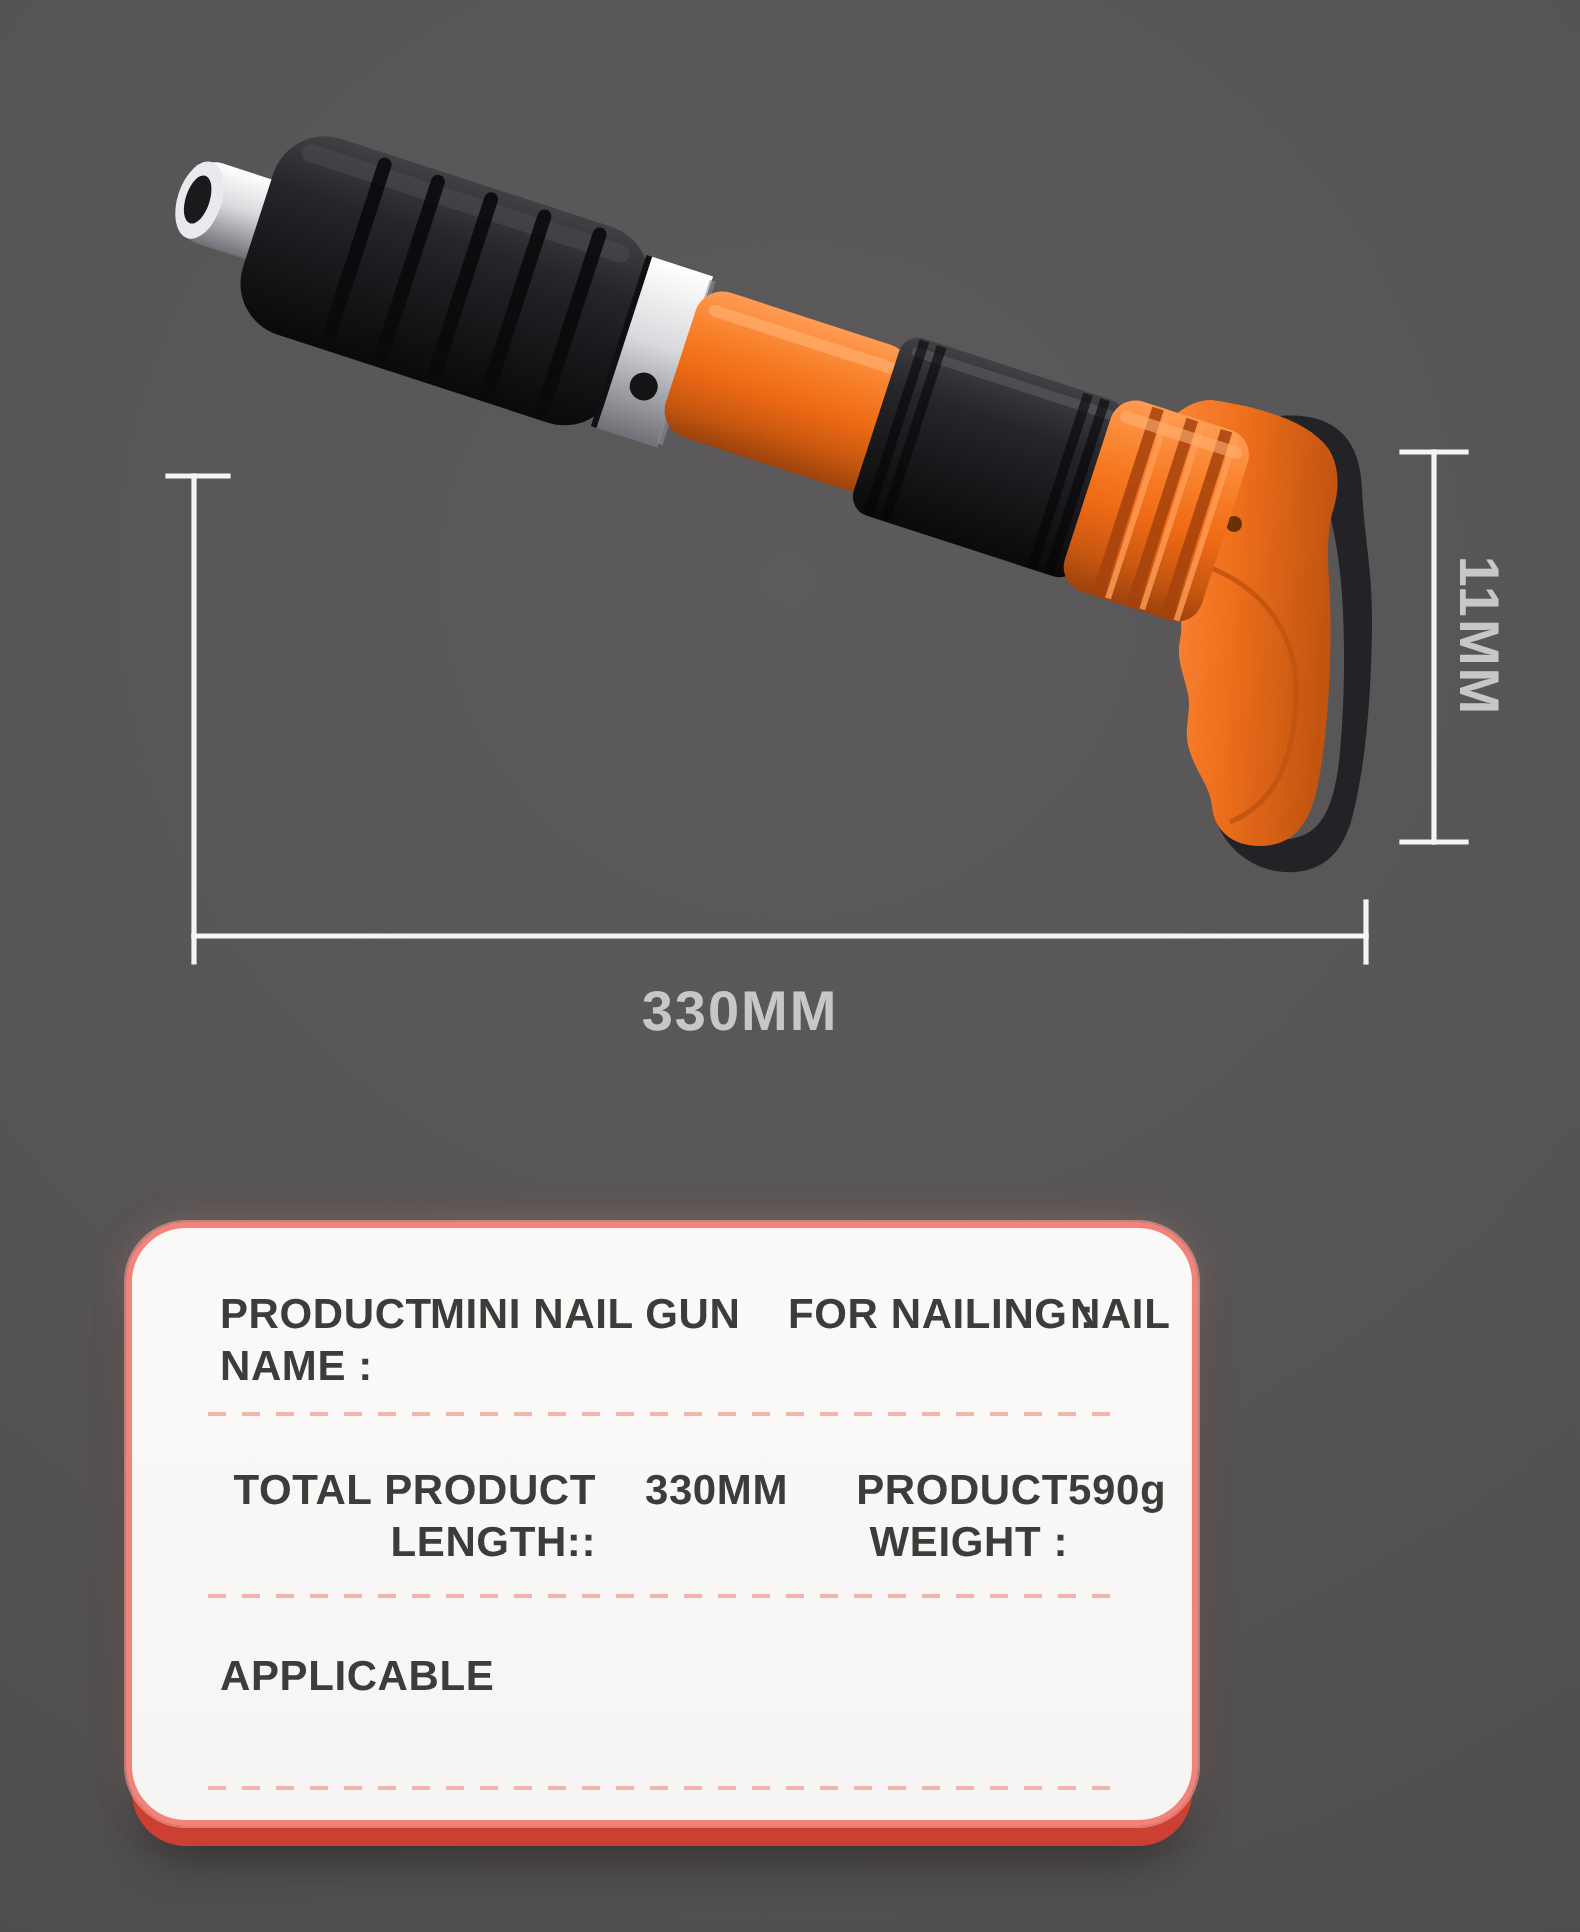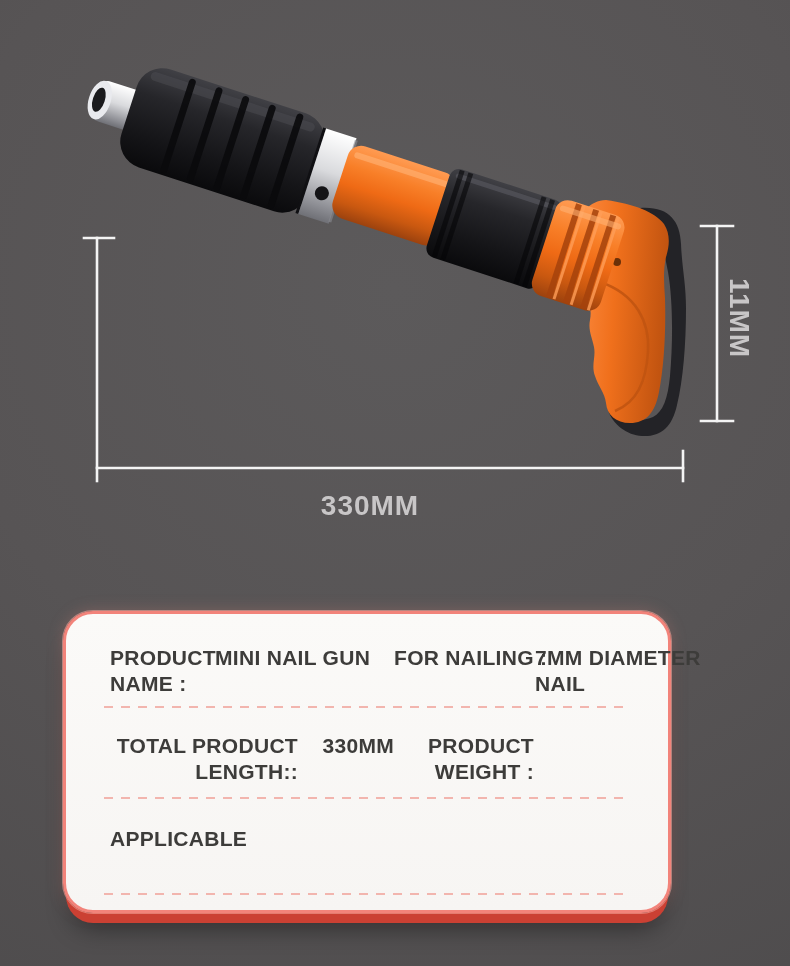--- a/index.html
+++ b/index.html
@@ -17,21 +17,21 @@
     letter-spacing:1px;text-align:center;
   }
   .dim-length{left:280px;top:492px;width:180px;}
   .dim-height{
     left:702px;top:281px;width:74px;height:74px;display:flex;
     align-items:center;justify-content:center;transform:rotate(90deg);
   }
 
   
   .spec-card{
-    position:absolute;left:63px;top:611px;width:608px;height:302px;box-sizing:border-box;
+    position:absolute;left:63px;top:611px;width:536px;height:302px;box-sizing:border-box;
     border:3px solid #f2837a;border-radius:30px;
     background:linear-gradient(180deg,#fbfaf8 0%,#f7f5f3 100%);
     box-shadow:
       0 0 0 1px rgba(250,172,160,.55),
       0 13px 0 -3px #cb4033,
       0 24px 26px -10px rgba(0,0,0,.45),
       0 0 16px rgba(242,140,128,.25);
   }
   .card-row{position:absolute;left:44px;right:26px;display:grid;column-gap:0;}
   .row-1{top:31px;grid-template-columns:105px 179px 141px 1fr;}
@@ -183,38 +183,40 @@
         <div class="ln">PRODUCT</div>
         <div class="ln">NAME :</div>
       </div>
       <div class="cell">
         <div class="ln">MINI NAIL GUN</div>
       </div>
       <div class="cell">
         <div class="ln">FOR NAILING :</div>
       </div>
       <div class="cell">
-        <div class="ln">7MM DIAMETER</div>
         <div class="ln">NAIL</div>
       </div>
     </div>
     <div class="divider sep-1"></div>
 
     <div class="card-row row-2">
       <div class="cell">
         <div class="ln">TOTAL PRODUCT</div>
         <div class="ln">LENGTH::</div>
       </div>
       <div class="cell">
         <div class="ln">330MM</div>
       </div>
       <div class="cell">
         <div class="ln">PRODUCT</div>
         <div class="ln">WEIGHT :</div>
       </div>
+      <div class="cell">
+        <div class="ln">590g</div>
+      </div>
     </div>
     <div class="divider sep-2"></div>
 
     <div class="card-row row-3">
       <div class="cell">
         <div class="ln">APPLICABLE</div>
       </div>
     </div>
     <div class="divider sep-3"></div>
 

